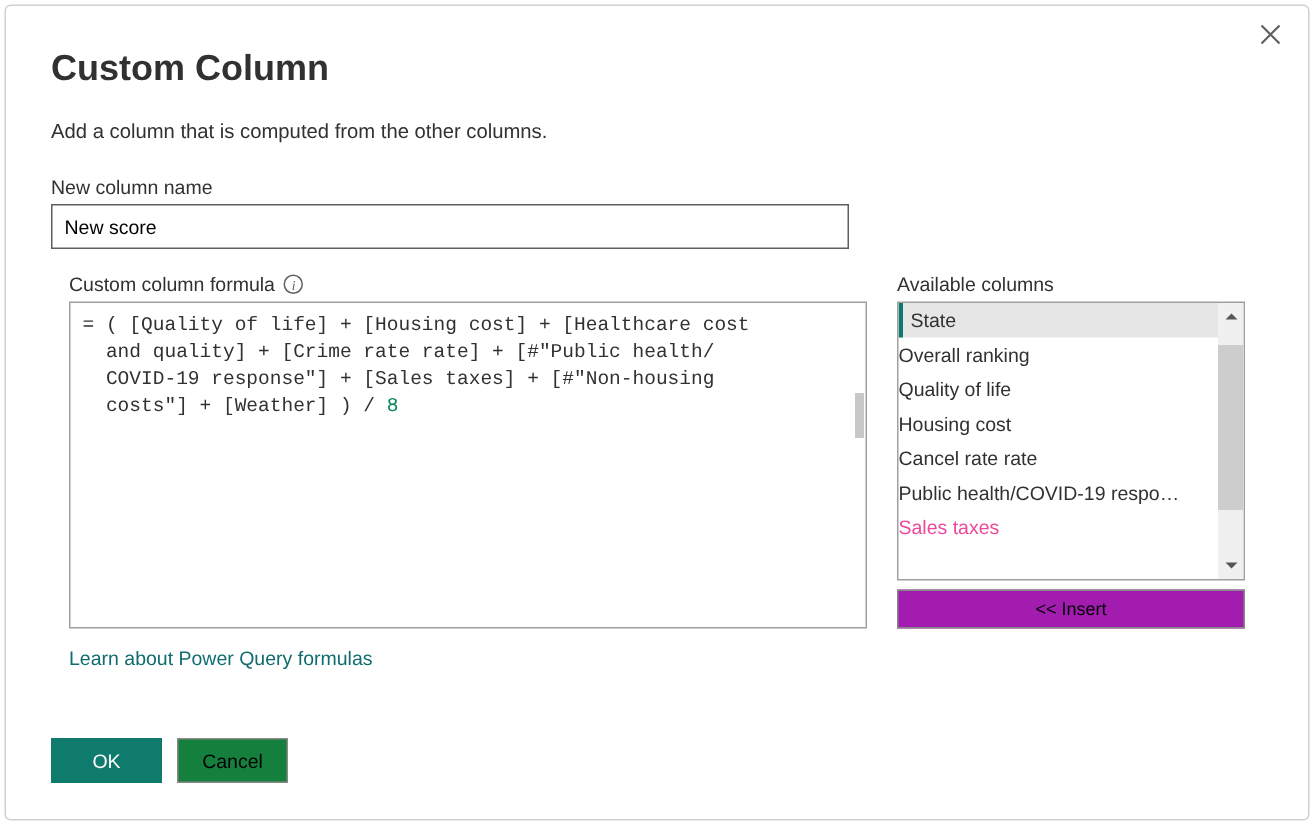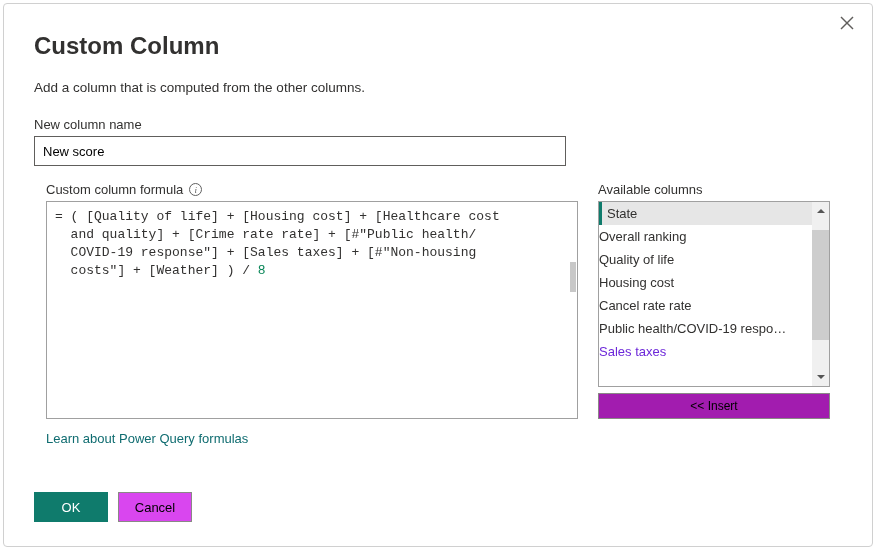--- a/index.html
+++ b/index.html
@@ -149,21 +149,21 @@
       line-height: 17px;
     }
     .avail-item.selected {
       background: #e6e6e6;
       border-left: 3px solid #0f7b6c;
       padding-left: 5px;
     }
     .avail-item.cut {
       height: 17px;
       overflow: hidden;
-      color: #6d28d9;
+      color: #ec4899;
     }
     .insert-btn {
       width: 100%;
       height: 26px;
       border: 1px solid #8a8886;
       background: #a21caf;
       font-size: 12px;
       cursor: pointer;
     }
     .learn-link {
@@ -189,21 +189,21 @@
       font-size: 13px;
     }
     .check-icon { color: #0b6a47; display: inline-flex; }
     .check-icon svg { width: 16px; height: 16px; }
     .btns { display: flex; gap: 10px; }
     .btn {
       min-width: 74px;
       height: 30px;
       font-size: 13px;
       border: 1px solid #8a8886;
-      background: #d946ef;
+      background: #15803d;
       cursor: pointer;
       padding: 0 14px;
     }
     .btn.primary {
       background: #0f7b6c;
       border-color: #0f7b6c;
       color: #fff;
     }
   </style>
 </head>

